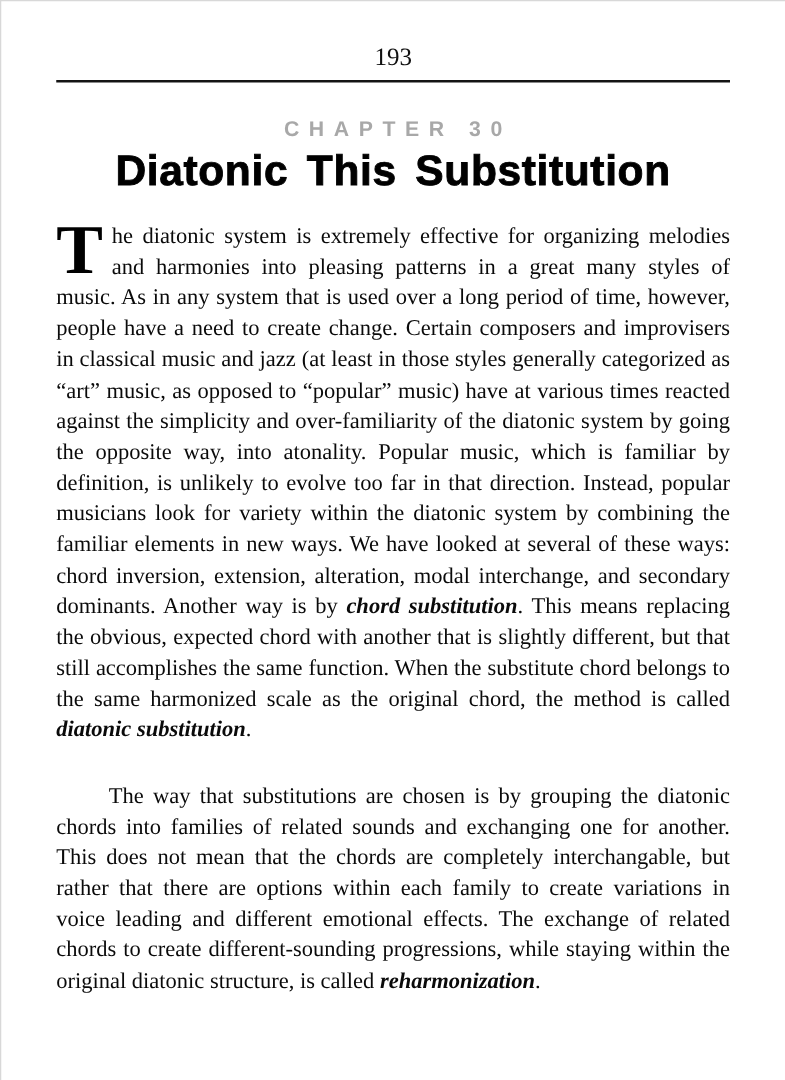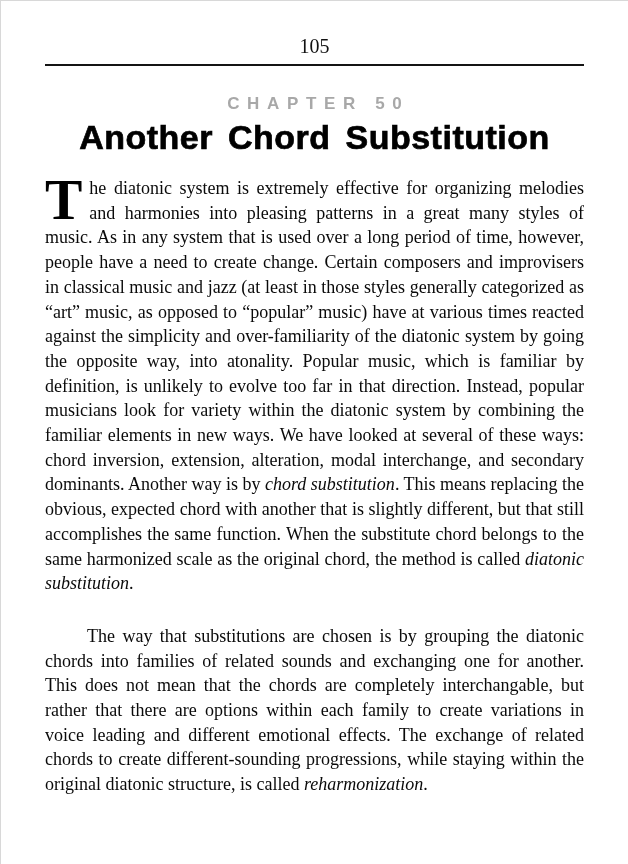--- a/index.html
+++ b/index.html
@@ -71,35 +71,36 @@
     line-height: 44px;
     padding: 2px 7px 0 0;
     color: #000;
   }
   p.indented {
     text-indent: 42px;
     margin-top: 28px;
   }
   em {
     font-style: italic;
+    font-weight: bold;
   }
 </style>
 </head>
 <body>
 
 <div class="page">
 
   <header>
-    <div class="page-number">105</div>
+    <div class="page-number">193</div>
     <div class="header-rule"></div>
   </header>
 
-  <div class="chapter-label">CHAPTER 50</div>
+  <div class="chapter-label">CHAPTER 30</div>
 
-  <h1 class="chapter-title">Another Chord Substitution</h1>
+  <h1 class="chapter-title">Diatonic This Substitution</h1>
 
   <div class="body-copy">
 
     <p>
       <span class="dropcap">T</span><span>he diatonic system is extremely effective for organizing melodies and harmonies into pleasing patterns in a great many styles of music. As in any system that is used over a long period of time, however, people have a need to create change. Certain composers and improvisers in classical music and jazz (at least in those styles generally categorized as “art” music, as opposed to “popular” music) have at various times reacted against the simplicity and over-familiarity of the diatonic system by going the opposite way, into atonality. Popular music, which is familiar by definition, is unlikely to evolve too far in that direction. Instead, popular musicians look for variety within the diatonic system by combining the familiar elements in new ways. We have looked at several of these ways: chord inversion, extension, alteration, modal interchange, and secondary dominants. Another way is by </span><em>chord substitution</em><span>. This means replacing the obvious, expected chord with another that is slightly different, but that still accomplishes the same function. When the substitute chord belongs to the same harmonized scale as the original chord, the method is called </span><em>diatonic substitution</em><span>.</span>
     </p>
 
     <p class="indented">
       <span>The way that substitutions are chosen is by grouping the diatonic chords into families of related sounds and exchanging one for another. This does not mean that the chords are completely interchangable, but rather that there are options within each family to create variations in voice leading and different emotional effects. The exchange of related chords to create different-sounding progressions, while staying within the original diatonic structure, is called </span><em>reharmonization</em><span>.</span>
     </p>

